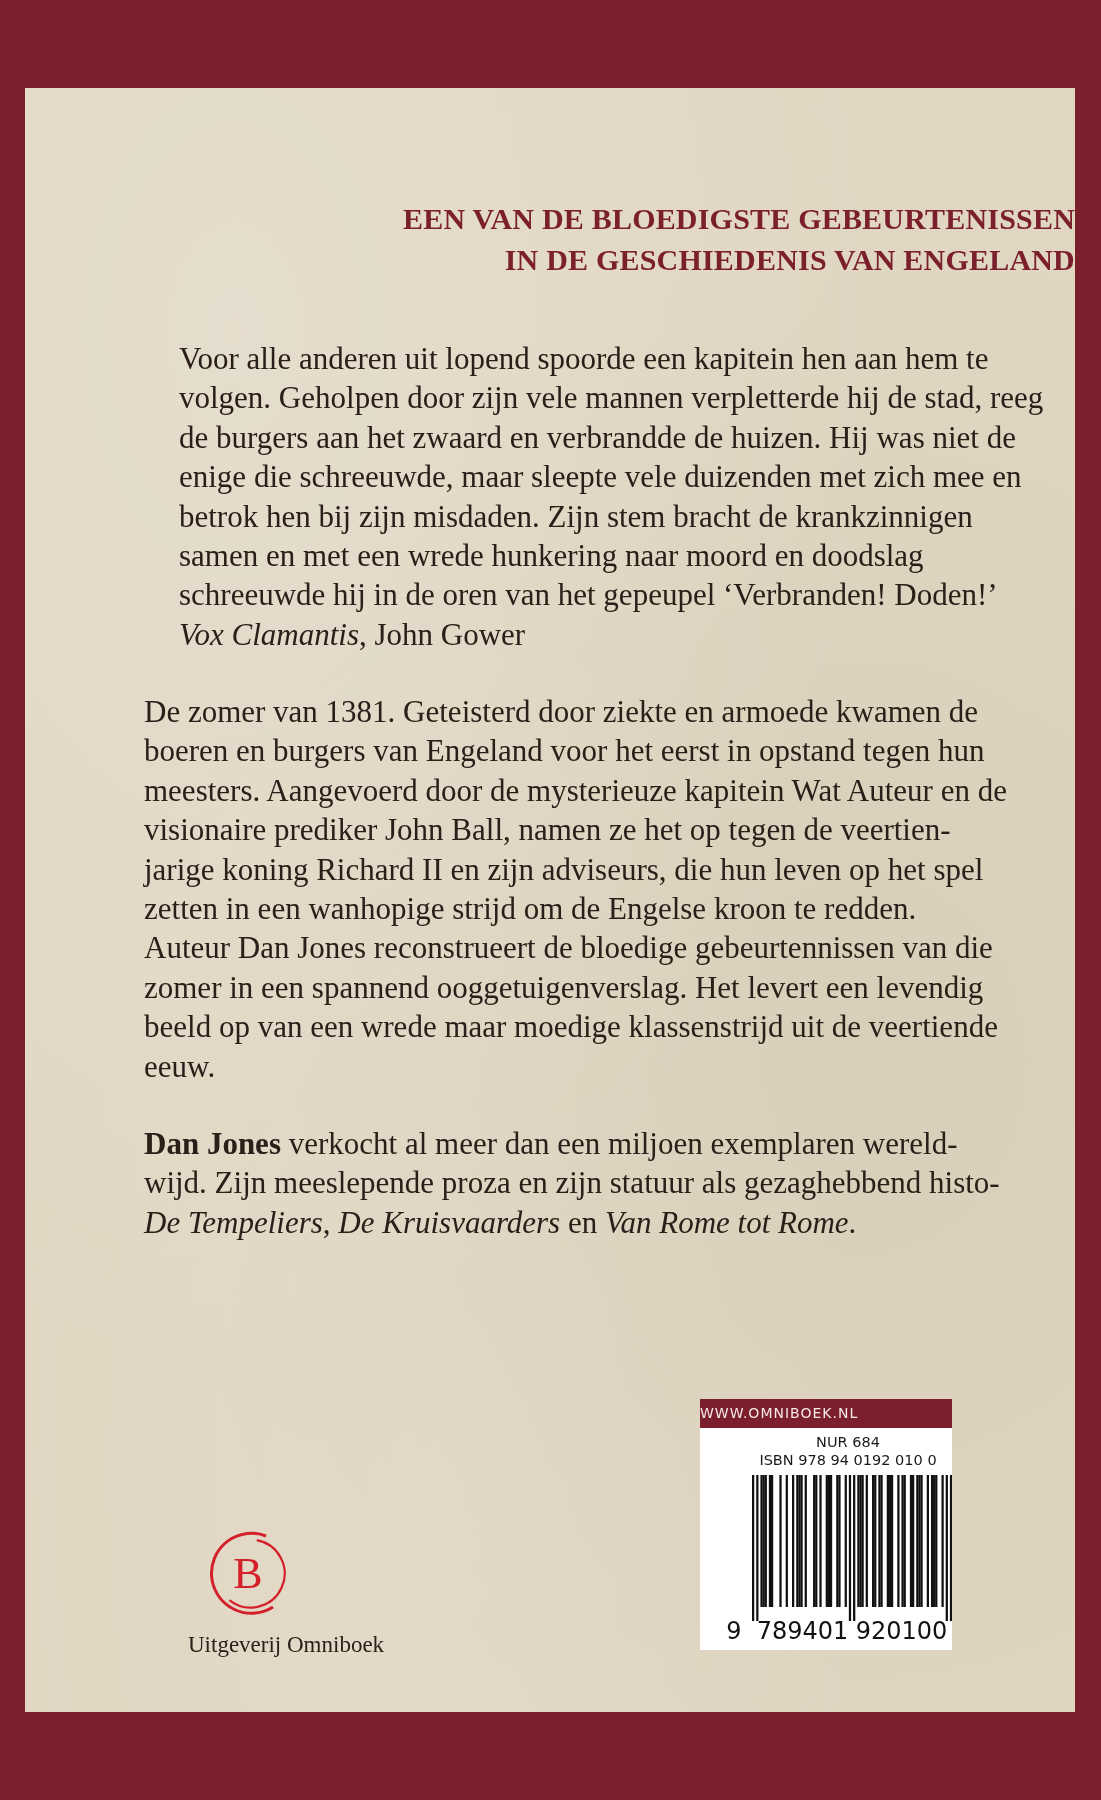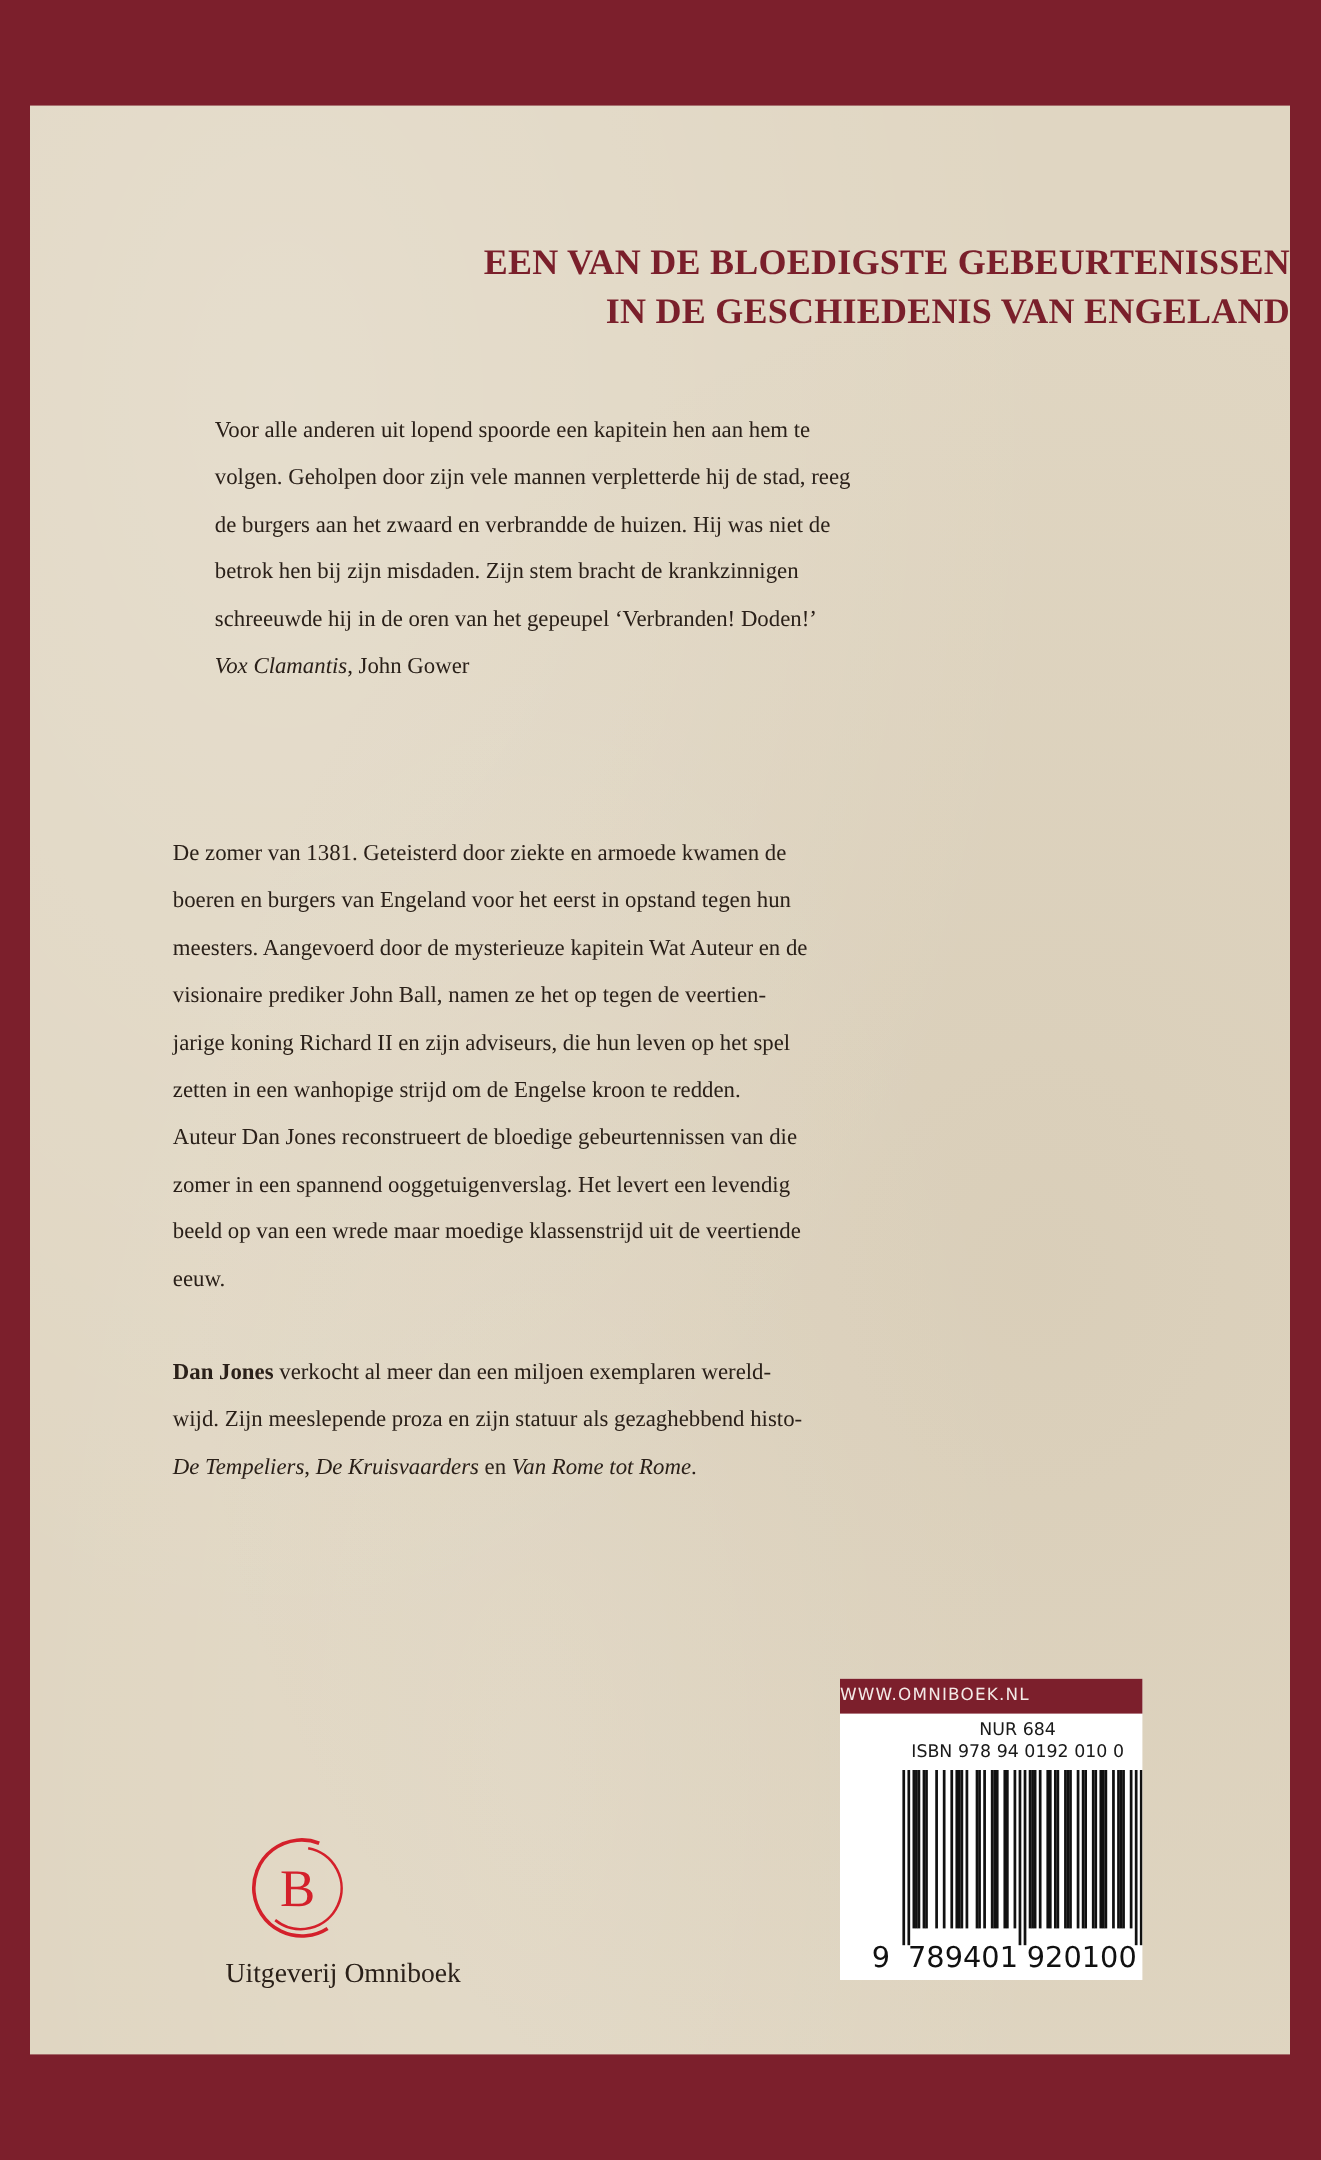--- a/index.html
+++ b/index.html
@@ -24,21 +24,21 @@
     font-family: "Liberation Serif", serif;
     font-weight: bold;
     font-size: 30px;
     line-height: 41px;
     letter-spacing: 0.2px;
     text-transform: uppercase;
   }
   .heading div { white-space: nowrap; }
   .text {
     color: #2a2019;
-    font-size: 19px;
+    font-size: 31px;
     line-height: 39.4px;
   }
   .quote {
     position: absolute; left: 154px; width: 790px; top: 251px;
   }
   .quote .line, .body-block .line { white-space: nowrap; display: block; }
   .body-block { position: absolute; left: 119px; width: 820px; }
   .p1 { top: 604px; }
   .p2 { top: 1036px; }
   em { font-style: italic; margin-top: 48px; }
@@ -73,21 +73,23 @@
 
   <div class="heading">
     <div>Een van de bloedigste gebeurtenissen</div>
     <div>in de geschiedenis van Engeland</div>
   </div>
 
   <div class="quote text">
     <span class="line">Voor alle anderen uit lopend spoorde een kapitein hen aan hem te</span>
     <span class="line">volgen. Geholpen door zijn vele mannen verpletterde hij de stad, reeg</span>
     <span class="line">de burgers aan het zwaard en verbrandde de huizen. Hij was niet de</span>
+    <span class="line">enige die schreeuwde, maar sleepte vele duizenden met zich mee en</span>
     <span class="line">betrok hen bij zijn misdaden. Zijn stem bracht de krankzinnigen</span>
+    <span class="line">samen en met een wrede hunkering naar moord en doodslag</span>
     <span class="line">schreeuwde hij in de oren van het gepeupel ‘Verbranden! Doden!’</span>
     <span class="line"><em>Vox Clamantis</em><span>, John Gower</span></span>
   </div>
 
   <div class="body-block p1 text">
     <span class="line">De zomer van 1381. Geteisterd door ziekte en armoede kwamen de</span>
     <span class="line">boeren en burgers van Engeland voor het eerst in opstand tegen hun</span>
     <span class="line">meesters. Aangevoerd door de mysterieuze kapitein Wat Auteur en de</span>
     <span class="line">visionaire prediker John Ball, namen ze het op tegen de veertien-</span>
     <span class="line">jarige koning Richard II en zijn adviseurs, die hun leven op het spel</span>

